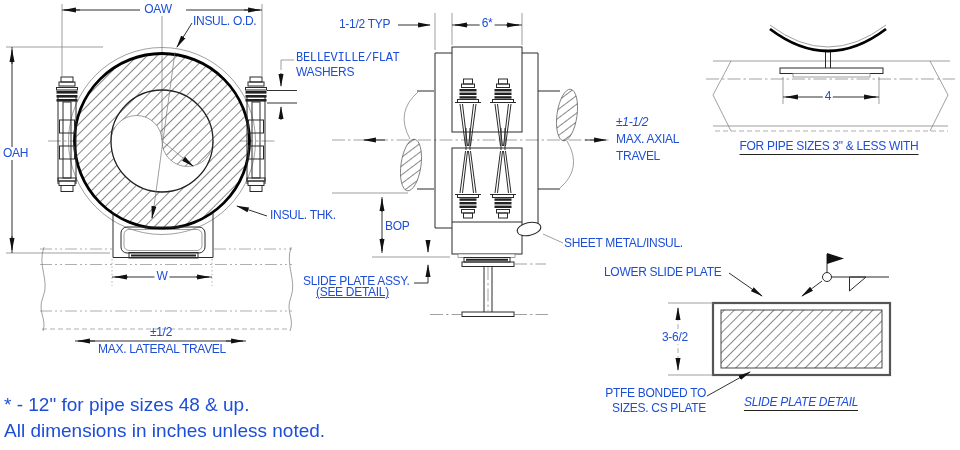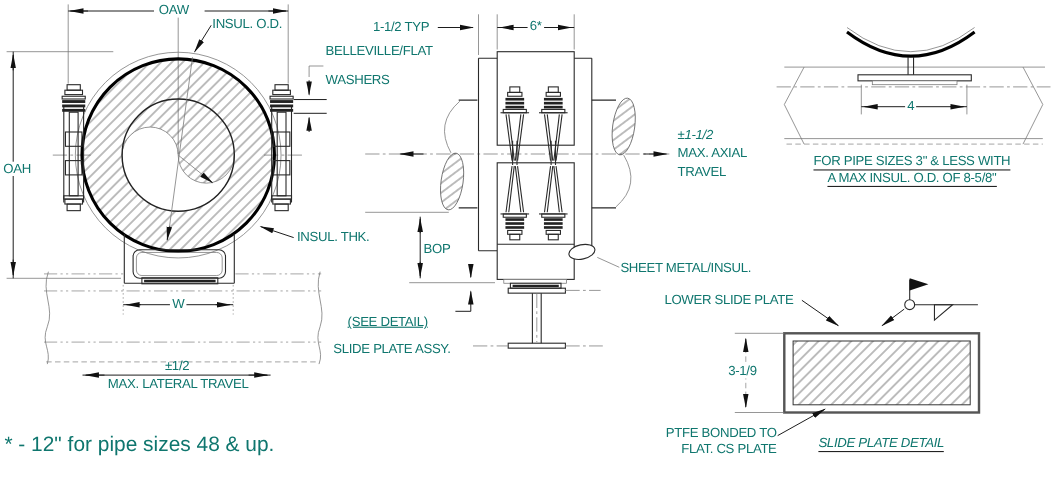--- a/index.html
+++ b/index.html
@@ -1,19 +1,19 @@
 <!DOCTYPE html>
 <html><head>
 <meta charset="utf-8">
 <style>
   html,body{margin:0;padding:0;background:#fff;}
   #stage{position:relative;width:960px;height:450px;background:#fff;overflow:hidden;
          font-family:"Liberation Sans",sans-serif;}
   #art{position:absolute;left:0;top:0;}
-  .lbl{position:absolute;font-size:12px;line-height:13px;color:#0f766e;white-space:nowrap;
+  .lbl{position:absolute;font-size:12px;line-height:13px;color:#1d4ed8;white-space:nowrap;
        letter-spacing:-0.3px;}
   .bg{background:#fff;padding:0 2px;}
   .ctr{transform:translateX(-50%);}
   .rgt{transform:translateX(-100%);}
   .ul{border-bottom:1px solid #222;padding-bottom:1px;}
   .big{font-size:19px;line-height:24px;letter-spacing:0;}
   
   .o{stroke:#2a2a2a;stroke-width:1;fill:none;}
   .th{stroke:#000;stroke-width:2.8;fill:none;}
   .t{stroke:#777;stroke-width:0.7;fill:none;}
@@ -216,41 +216,41 @@
       <path d="M827,253 L844,258.5 L827,264 Z" fill="#111"></path>
       <path class="o" d="M831.5,277 H889"></path>
       <path class="o" d="M849.5,277 H866 L849.5,291 Z"></path>
     </g>
   </g>
 </svg>
 
   <div class="lbl bg ctr" style="left:158px;top:3px;">OAW</div>
   <div class="lbl" style="left:193px;top:15px;">INSUL. O.D.</div>
   <div class="lbl bg" style="left:1px;top:147px;">OAH</div>
-  <div class="lbl" style="left:296px;top:40px;">BELLEVILLE/FLAT</div>
+  <div class="lbl" style="left:296px;top:52px;font-family:Liberation Mono, monospace;">BELLEVILLE/FLAT</div>
   <div class="lbl" style="left:296px;top:66px;text-align:center;">WASHERS</div>
   <div class="lbl" style="left:270px;top:209px;">INSUL. THK.</div>
   <div class="lbl bg ctr" style="left:162px;top:270px;">W</div>
   <div class="lbl ctr" style="left:161px;top:326px;">±1/2</div>
   <div class="lbl ctr" style="left:162px;top:343px;">MAX. LATERAL TRAVEL</div>
 
   <div class="lbl" style="left:339px;top:18px;">1-1/2 TYP</div>
   <div class="lbl bg ctr" style="left:487px;top:17px;">6*</div>
   <div class="lbl" style="left:616px;top:116px;font-style:italic;">±1-1/2</div>
   <div class="lbl" style="left:616px;top:133px;">MAX. AXIAL</div>
   <div class="lbl" style="left:616px;top:150px;">TRAVEL</div>
   <div class="lbl bg" style="left:383px;top:220px;">BOP</div>
-  <div class="lbl" style="left:303px;top:275px;margin-top:36px;">SLIDE PLATE ASSY.</div>
+  <div class="lbl" style="left:303px;top:275px;">SLIDE PLATE ASSY.</div>
   <div class="lbl" style="left:316px;top:286px;text-decoration:underline;">(SEE DETAIL)</div>
   <div class="lbl" style="left:564px;top:237px;">SHEET METAL/INSUL.</div>
 
   <div class="lbl bg ctr" style="left:828px;top:90px;">4</div>
   <div class="lbl ul ctr" style="left:829px;top:140px;">FOR PIPE SIZES 3" &amp; LESS WITH</div>
-  <div class="lbl ul ctr" style="left:829px;top:155px;">A MAX INSUL. O.D. OF 8-5/8"</div>
 
   <div class="lbl" style="left:604px;top:266px;">LOWER SLIDE PLATE</div>
-  <div class="lbl bg" style="left:660px;top:331px;">3-1/9</div>
+  <div class="lbl bg" style="left:660px;top:331px;">3-6/2</div>
   <div class="lbl rgt" style="left:706px;top:387px;">PTFE BONDED TO</div>
-  <div class="lbl rgt" style="left:706px;top:402px;">FLAT. CS PLATE</div>
+  <div class="lbl rgt" style="left:706px;top:402px;">SIZES. CS PLATE</div>
   <div class="lbl ul" style="left:744px;top:396px;font-style:italic;">SLIDE PLATE DETAIL</div>
 
   <div class="lbl big" style="left:4px;top:393px;">* - 12" for pipe sizes 48 &amp; up.</div>
+  <div class="lbl big" style="left:4px;top:419px;">All dimensions in inches unless noted.</div>
 </div>
 
 </body></html>

